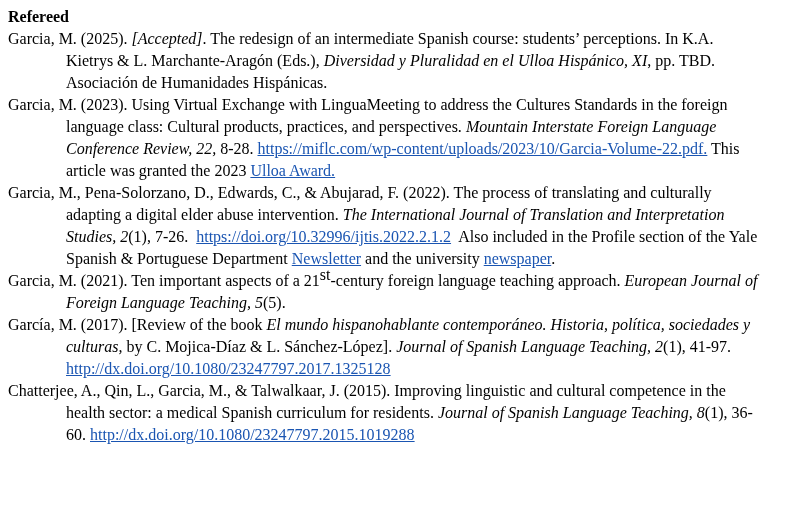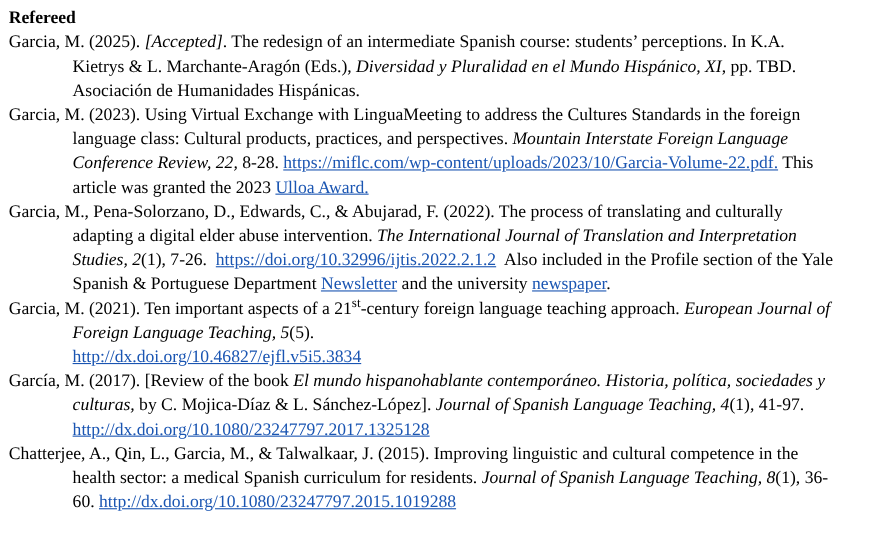--- a/index.html
+++ b/index.html
@@ -32,31 +32,31 @@
     text-indent: -58px;
   }
   p.ref i {
   }
   p.ref a {
     color: var(--link-color, #1a55b2);
     text-decoration: underline;
     cursor: pointer;
   }
   p.ref sup {
-    font-size: 12px;
+    font-size: 16px;
     line-height: 0;
     vertical-align: super;
   }
 </style>
 </head>
 <body>
 
 <div class="page">
   <h3 class="section-heading">Refereed</h3>
   <div>
-      <p class="ref"><span>Garcia, M. (2025). </span><i>[Accepted]</i><span>. The redesign of an intermediate Spanish course: students’ perceptions. In K.A. Kietrys &amp; L. Marchante-Aragón (Eds.), </span><i>Diversidad y Pluralidad en el Mundo Hispánico, XI</i><span>, pp. TBD. Asociación de Humanidades Hispánicas.</span></p>
+      <p class="ref"><span>Garcia, M. (2025). </span><i>[Accepted]</i><span>. The redesign of an intermediate Spanish course: students’ perceptions. In K.A. Kietrys &amp; L. Marchante-Aragón (Eds.), </span><i>Diversidad y Pluralidad en el Ulloa Hispánico, XI</i><span>, pp. TBD. Asociación de Humanidades Hispánicas.</span></p>
       <p class="ref"><span>Garcia, M. (2023). Using Virtual Exchange with LinguaMeeting to address the Cultures Standards in the foreign language class: Cultural products, practices, and perspectives. </span><i>Mountain Interstate Foreign Language Conference Review, 22, </i><span>8-28. </span><a href="#">https://miflc.com/wp-content/uploads/2023/10/Garcia-Volume-22.pdf.</a><span> This article was granted the 2023 </span><a href="#">Ulloa Award.</a></p>
       <p class="ref"><span>Garcia, M., Pena-Solorzano, D., Edwards, C., &amp; Abujarad, F. (2022). The process of translating and culturally adapting a digital elder abuse intervention. </span><i>The International Journal of Translation and Interpretation Studies, 2</i><span>(1), 7-26. &nbsp;</span><a href="#">https://doi.org/10.32996/ijtis.2022.2.1.2</a><span>&nbsp; Also included in the Profile section of the Yale Spanish &amp; Portuguese Department </span><a href="#">Newsletter</a><span> and the university </span><a href="#">newspaper</a><span>.</span></p>
-      <p class="ref"><span>Garcia, M. (2021). Ten important aspects of a 21</span><sup>st</sup><span>-century foreign language teaching approach. </span><i>European Journal of Foreign Language Teaching, 5</i><span>(5).</span><br><a href="#">http://dx.doi.org/10.46827/ejfl.v5i5.3834</a></p>
-      <p class="ref"><span>García, M. (2017). [Review of the book </span><i>El mundo hispanohablante contemporáneo. Historia, política, sociedades y culturas,</i><span> by C. Mojica-Díaz &amp; L. Sánchez-López]. </span><i>Journal of Spanish Language Teaching, 4</i><span>(1), 41-97. </span><a href="#">http://dx.doi.org/10.1080/23247797.2017.1325128</a></p>
+      <p class="ref"><span>Garcia, M. (2021). Ten important aspects of a 21</span><sup>st</sup><span>-century foreign language teaching approach. </span><i>European Journal of Foreign Language Teaching, 5</i><span>(5).</span><br></p>
+      <p class="ref"><span>García, M. (2017). [Review of the book </span><i>El mundo hispanohablante contemporáneo. Historia, política, sociedades y culturas,</i><span> by C. Mojica-Díaz &amp; L. Sánchez-López]. </span><i>Journal of Spanish Language Teaching, 2</i><span>(1), 41-97. </span><a href="#">http://dx.doi.org/10.1080/23247797.2017.1325128</a></p>
       <p class="ref"><span>Chatterjee, A., Qin, L., Garcia, M., &amp; Talwalkaar, J. (2015). Improving linguistic and cultural competence in the health sector: a medical Spanish curriculum for residents. </span><i>Journal of Spanish Language Teaching, 8</i><span>(1), 36-60. </span><a href="#">http://dx.doi.org/10.1080/23247797.2015.1019288</a></p>
     </div>
 </div>
 
 </body></html>

